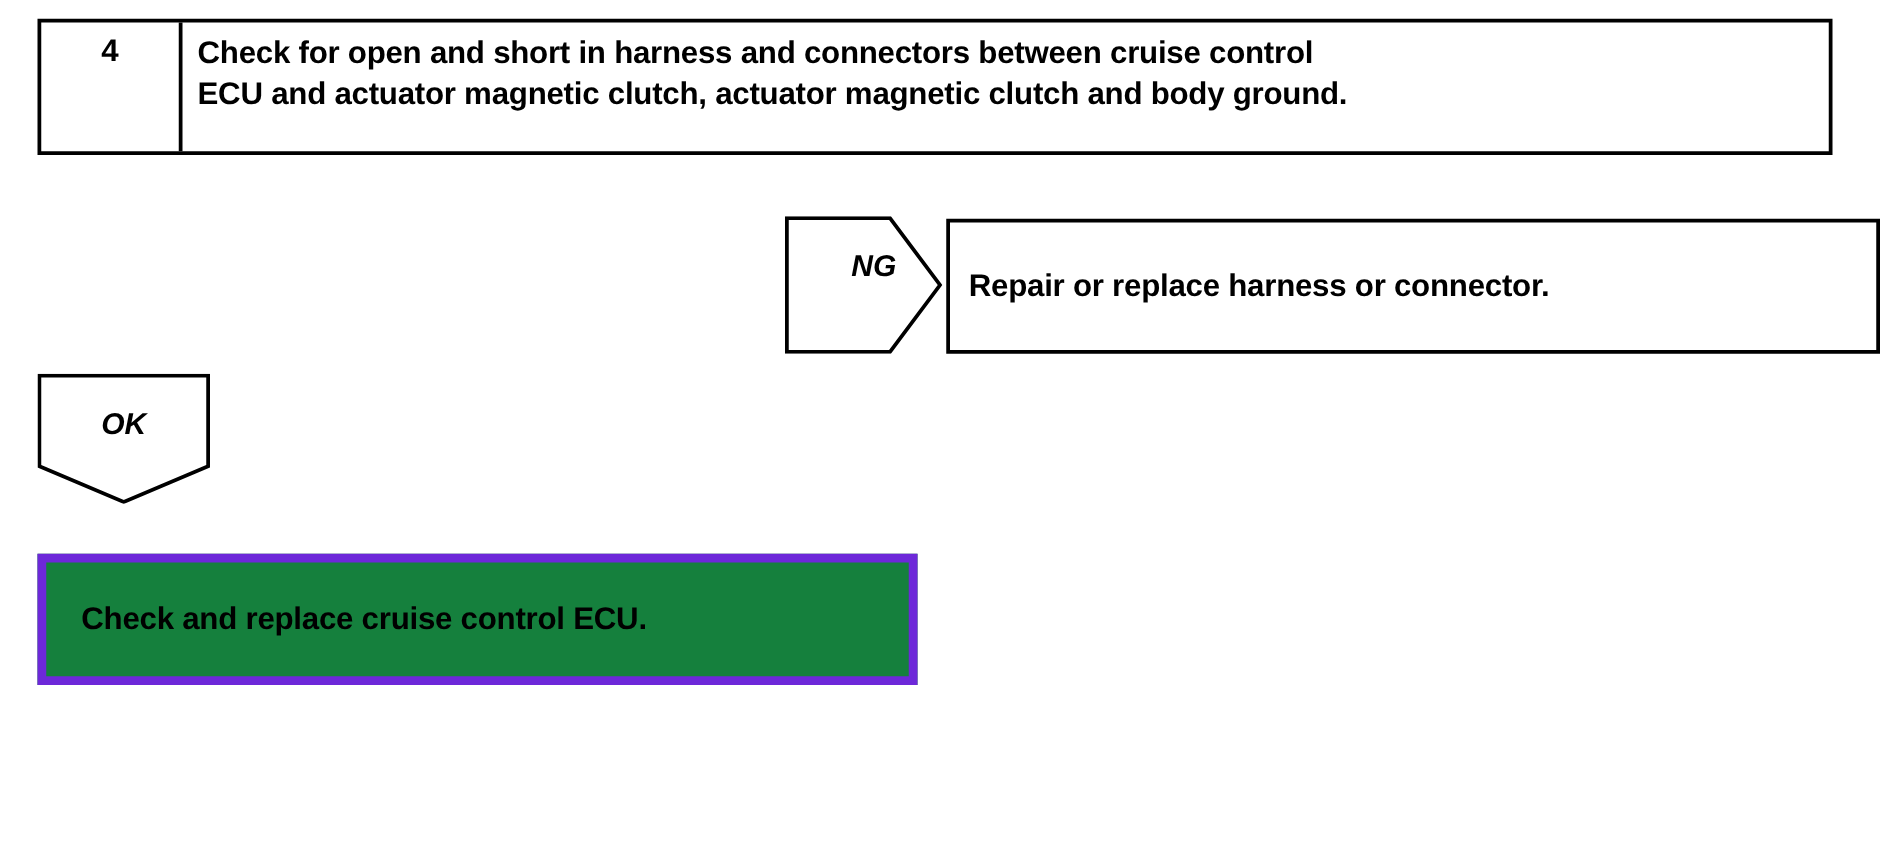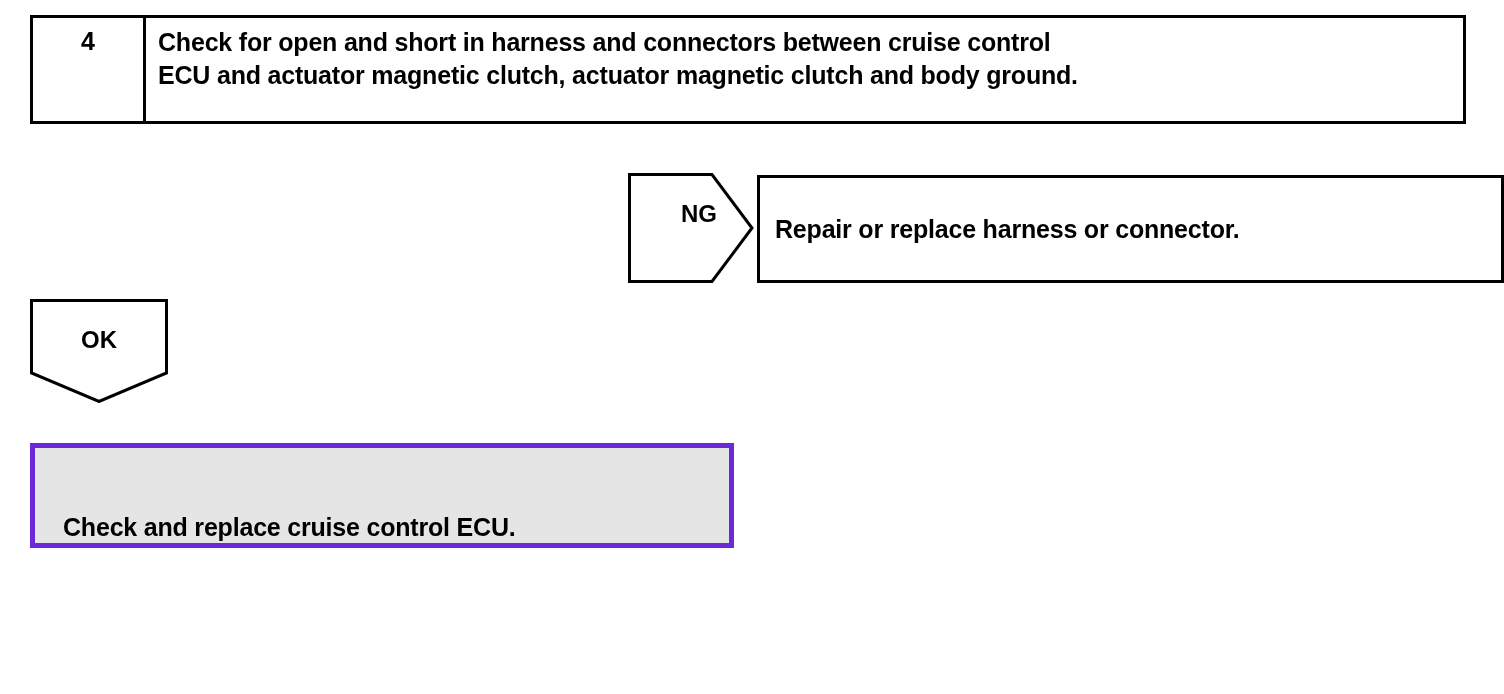--- a/index.html
+++ b/index.html
@@ -136,34 +136,35 @@
     width: 138px;
     height: 78px;
     display: flex;
     align-items: center;
     justify-content: center;
     font-size: 24px;
     font-weight: bold;
     letter-spacing: 0px;
     padding-top: 4px;
     box-sizing: border-box;
+    font-style: italic;
   }
 
   
   .result-box {
     position: absolute;
     left: 30px;
     top: 443px;
     width: 704px;   
     height: 105px;  
     box-sizing: border-box;
-    border: 5px solid #6d28d9;
-    background: #e5e5e5;
-    display: flex;
-    align-items: flex-end;
+    border: 7px solid #6d28d9;
+    background: #15803d;
+    display: flex;
+    align-items: center;
     padding-left: 28px;
   }
   .result-text {
     font-size: 25px;
     font-weight: bold;
     line-height: 31px;
     letter-spacing: -0.2px;
   }
 </style>
 </head>

